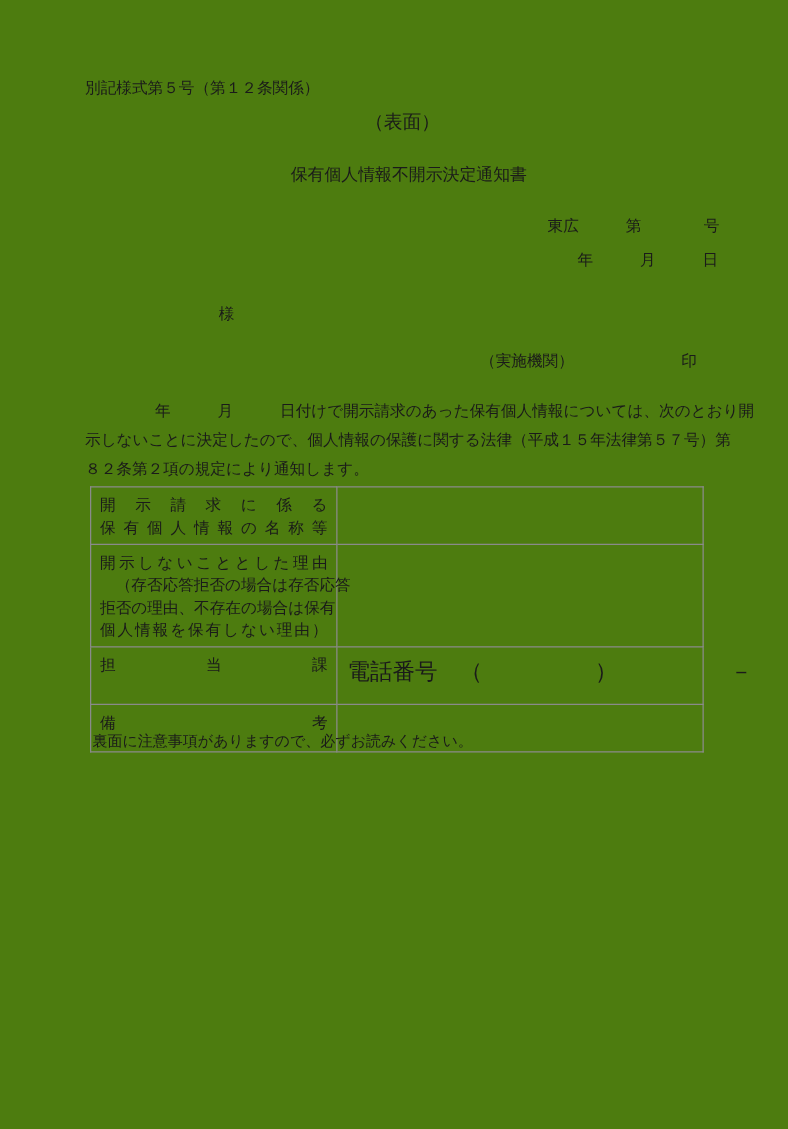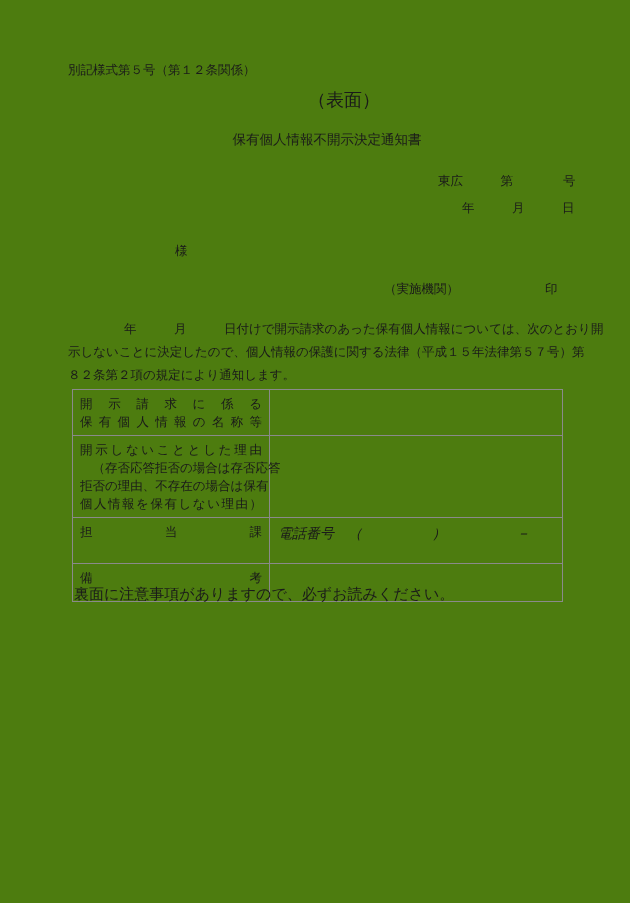--- a/index.html
+++ b/index.html
@@ -19,21 +19,21 @@
   .page {
     position: absolute;
     inset: 0;
     background: #4d7c0f;
   }
 
   
   .abs { position: absolute; white-space: pre; }
 
   .t-form-no   { left: 68px;  top: 62px;  font-size: 12.5px; }
-  .t-omote     { left: 292px; top: 88px;  font-size: 18px; margin-left: 16px; }
+  .t-omote     { left: 292px; top: 88px;  font-size: 15px; }
   .t-title     { left: 0; right: 0; top: 131px; text-align: center; font-size: 13.5px; margin-left: 24px; }
 
   .t-docno     { left: 438px; top: 173px; font-size: 12.5px; }
   .t-date-top  { left: 462px; top: 200px; font-size: 12.5px; }
 
   .t-sama      { left: 175px; top: 243px; font-size: 12.5px; }
   .t-agency    { left: 384px; top: 281px; font-size: 12.5px; }
   .t-seal      { left: 545px; top: 281px; font-size: 12.5px; }
 
   
@@ -82,26 +82,25 @@
 
   .r1 td { height: 38px; }
   .r2 td { height: 69px; }
   .r3 td { height: 45px; }
   .r4 td { height: 37px; }
 
   .tel-line {
     position: absolute;
     left: 278px;
     top: 525px;
-    font-size: 14px;
+    font-size: 18px;
     white-space: pre;
-    font-style: italic;
   }
 
-  .t-footer { left: 74px; top: 585px; font-size: 15px; }
+  .t-footer { left: 74px; top: 585px; font-size: 12px; }
 </style>
 </head>
 <body>
 
 <div class="page">
 
   <div class="abs t-form-no">別記様式第５号（第１２条関係）</div>
 
   <div class="abs t-omote">（表面）</div>
 

